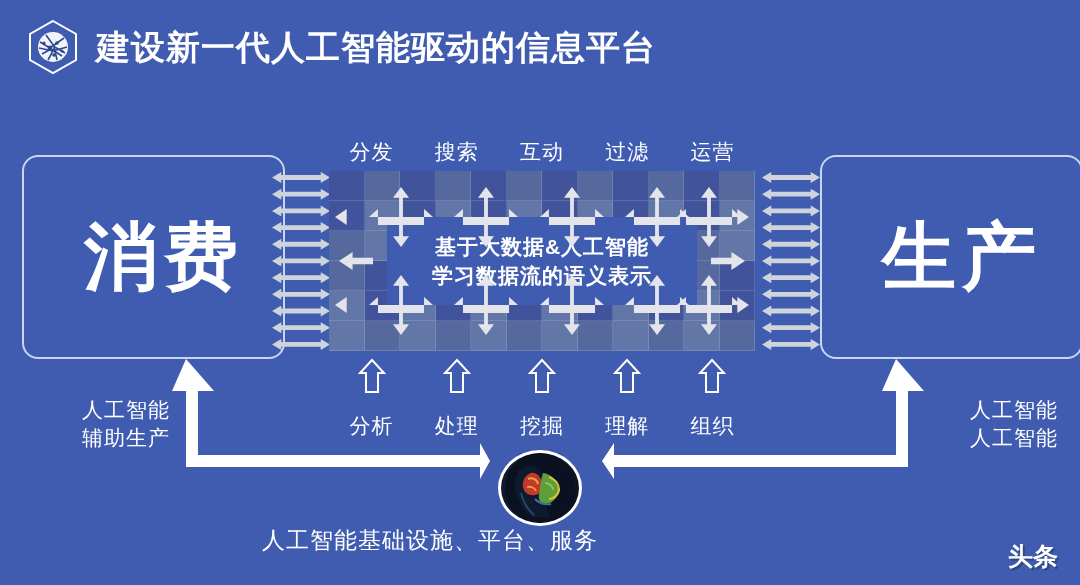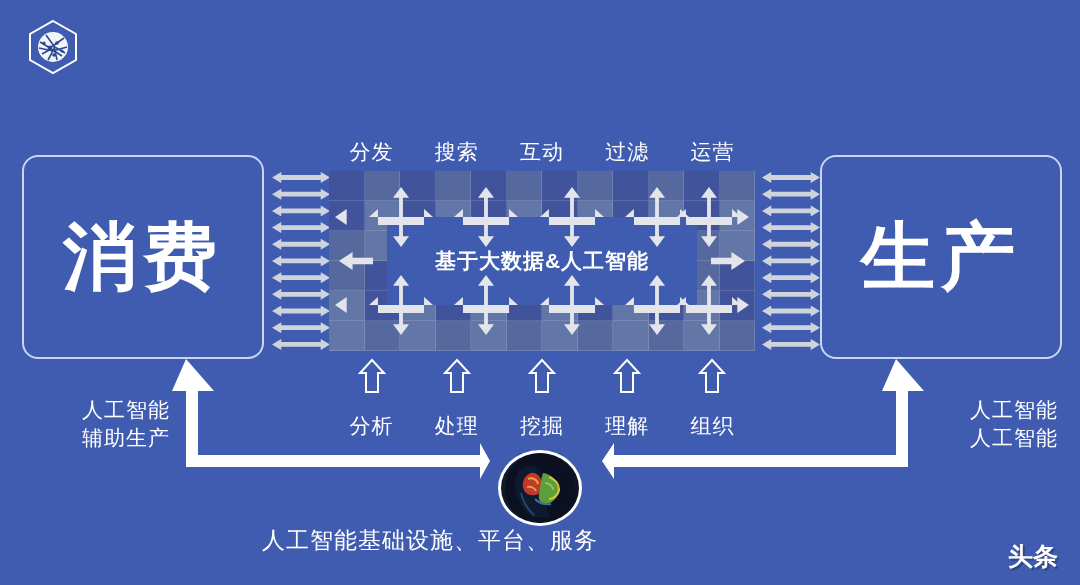--- a/index.html
+++ b/index.html
@@ -46,20 +46,21 @@
   
   .side-box {
     position: absolute;
     width: 238px;
     height: 200px;
     border: 2px solid #c9d6f2;
     border-radius: 16px;
     display: flex;
     align-items: center;
     justify-content: center;
+    padding-left: 21px;
   }
   .side-box .side-label {
     font-size: 74px;
     font-weight: bold;
     letter-spacing: 6px;
     color: #ffffff;
     line-height: 1;
   }
   #box-consume { left: 22px; top: 155px; }
   #box-produce { left: 820px; top: 155px; }
@@ -276,20 +277,21 @@
         </g>
         <g fill="#2d4790">
           <circle cx="26" cy="30" r="2.4"></circle>
           <circle cx="33" cy="25" r="1.8"></circle>
           <circle cx="30" cy="37" r="1.8"></circle>
           <circle cx="38" cy="33" r="1.6"></circle>
           <circle cx="20" cy="25" r="1.6"></circle>
         </g>
       </svg>
     </div>
+    <div class="title-text">建设新一代人工智能驱动的信息平台</div>
   </div>
 
   <div class="side-box" id="box-consume">
     <span class="side-label">消费</span>
   </div>
 
   <div class="side-box" id="box-produce">
     <span class="side-label">生产</span>
   </div>
 
@@ -400,20 +402,21 @@
         <div class="gc c"></div>
         <div class="gc b"></div>
         <div class="gc c"></div>
         <div class="gc b"></div>
         <div class="gc c"></div>
         <div class="gc b"></div>
       </div>
 
     <div class="inner-panel">
       <div class="inner-line">基于大数据&amp;人工智能</div>
+      <div class="inner-line">学习数据流的语义表示</div>
     </div>
 
     <div class="cross plus" style="left:40px;  top:16px;">
       <div class="bar-v"></div>
         <div class="bar-h"></div>
     </div>
     <div class="cross plus" style="left:125px; top:16px;">
       <div class="bar-v"></div>
         <div class="bar-h"></div>
     </div>

